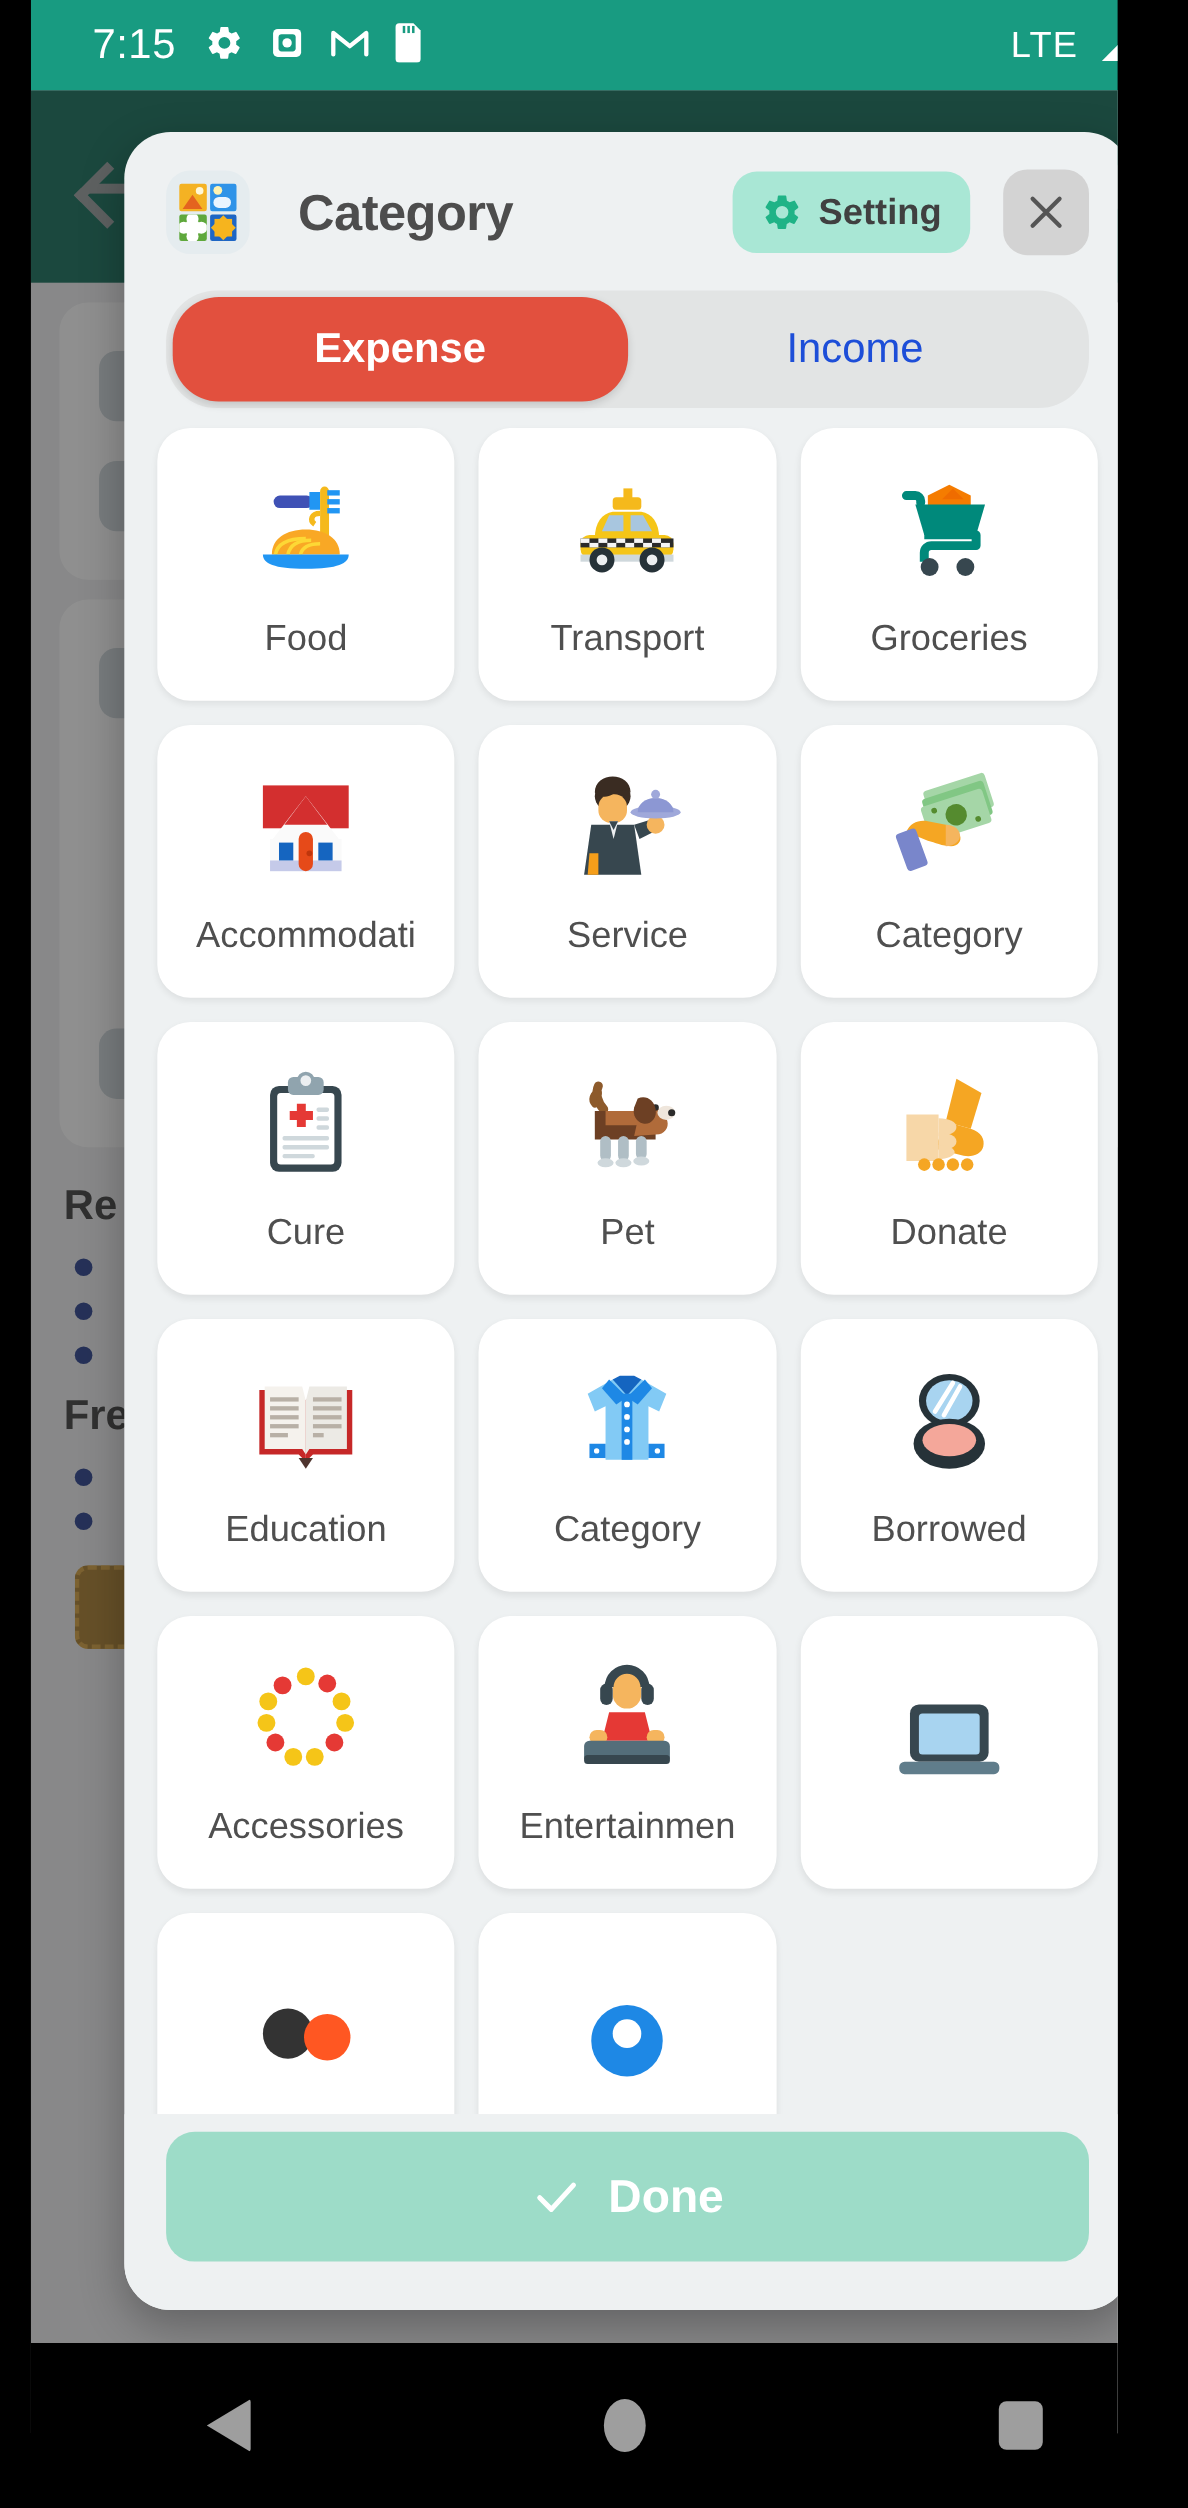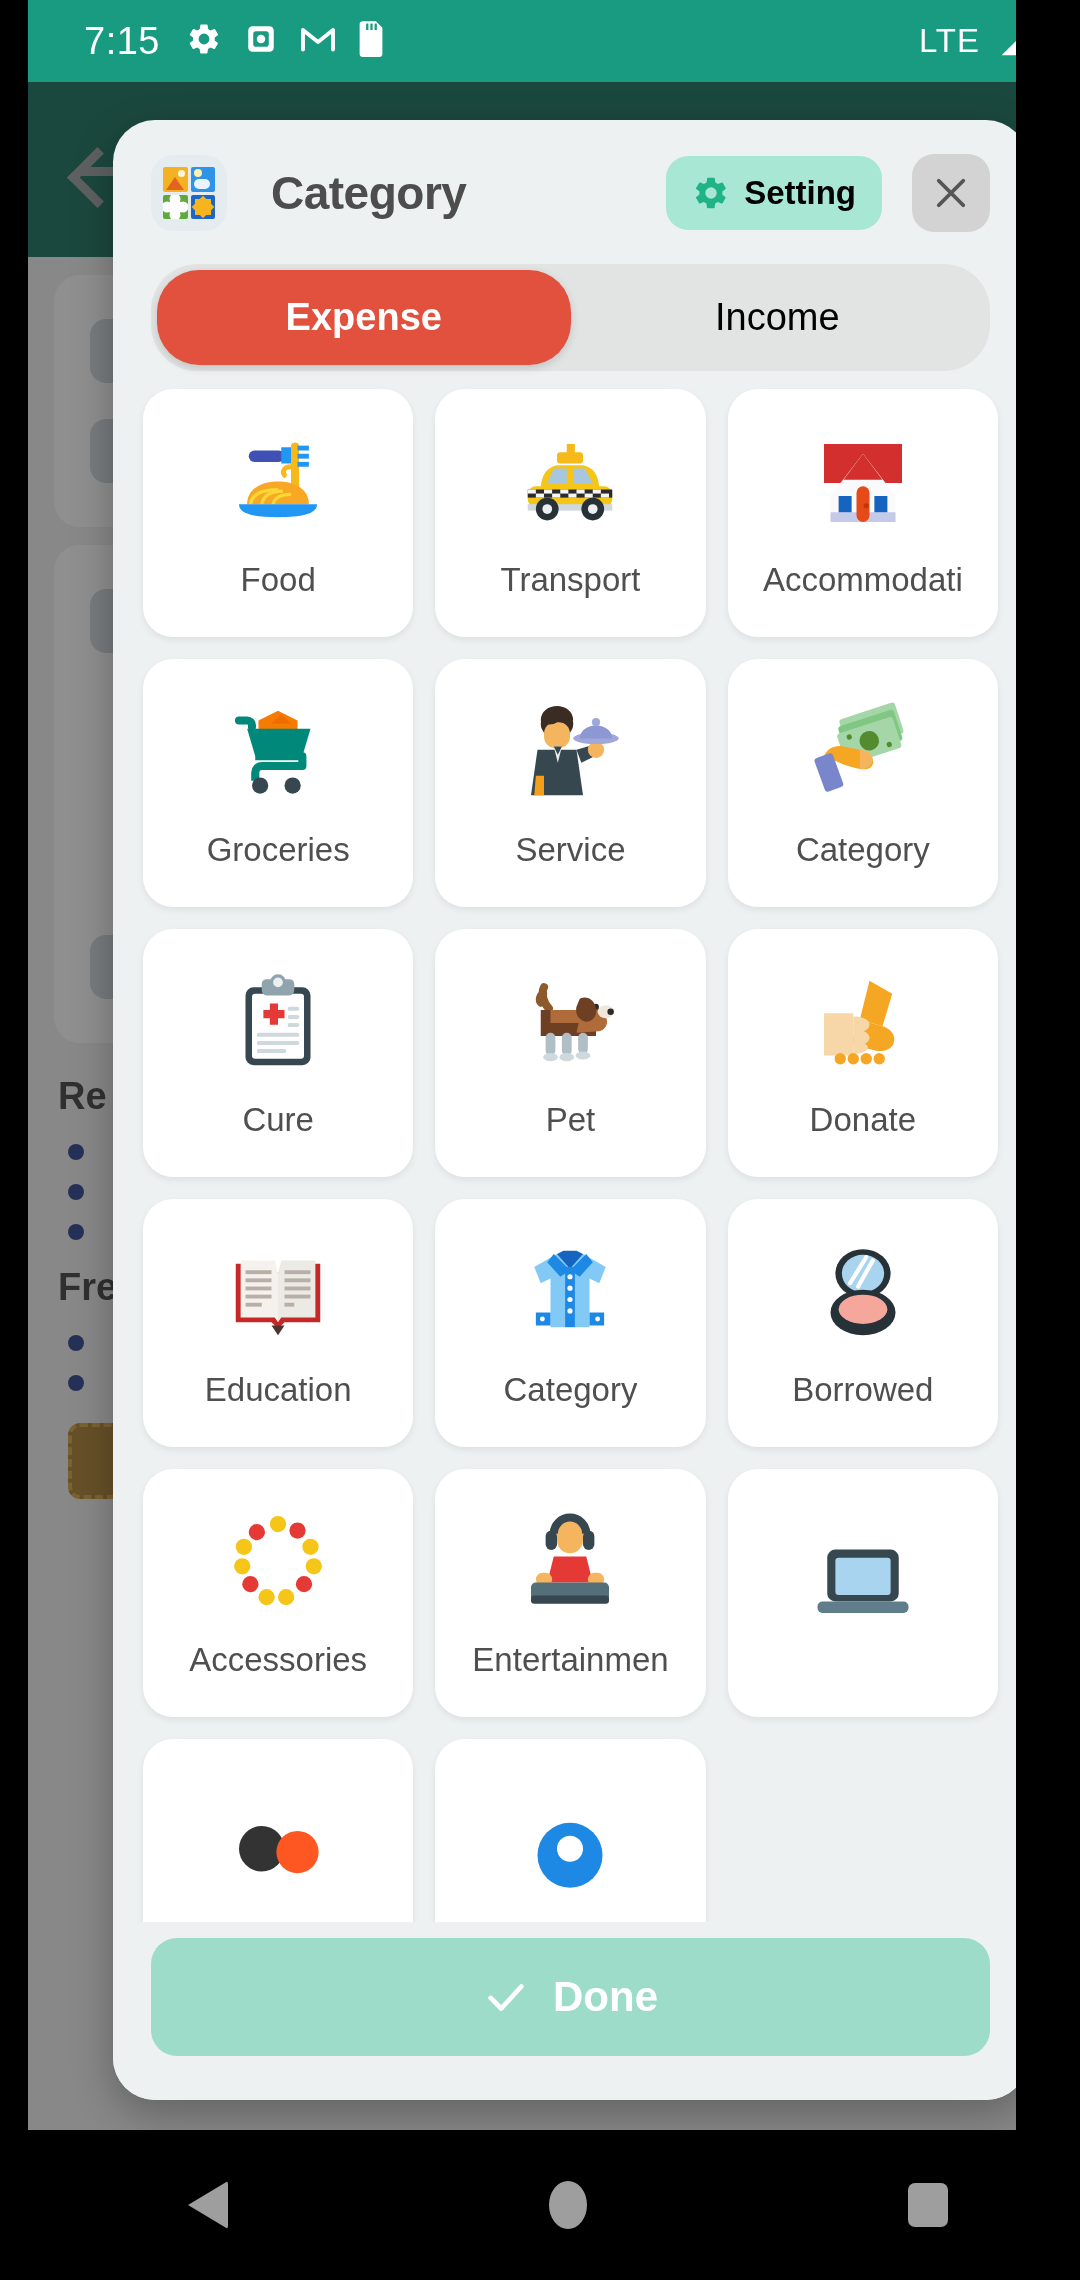--- a/index.html
+++ b/index.html
@@ -210,21 +210,21 @@
     padding: 18px 26px;
     flex: none;
     cursor: pointer;
   }
   #setting-btn .gear {
     width: 38px; height: 38px;
     position: relative; flex: none;
   }
   #setting-btn .gear svg { display: block; }
   #setting-label {
-    color: #000000; font-size: 33px; font-weight: bold;
+    color: #404040; font-size: 33px; font-weight: bold;
   }
   #close-btn {
     width: 78px; height: 78px;
     background: #d3d3d3;
     border-radius: 22px;
     margin-left: 16px;
     display: flex; align-items: center; justify-content: center;
     flex: none; cursor: pointer;
   }
   #close-btn svg { display: block; }
@@ -238,21 +238,21 @@
     padding: 6px;
     flex: none;
     justify-content: space-between;
   }
   .tab {
     flex: 1;
     text-align: center;
     padding: 26px 0;
     font-size: 38px;
     border-radius: 42px;
-    color: #000000;
+    color: #1d4ed8;
     cursor: pointer;
   }
   .tab.active {
     background: #e2503e;
     color: #ffffff;
     font-weight: bold;
     box-shadow: 0 3px 8px rgba(0,0,0,.14);
   }
 
   
@@ -521,46 +521,46 @@
                 <circle cx="18" cy="48" r="3" fill="#eceff1"></circle>
                 <circle cx="46" cy="48" r="7" fill="#263238"></circle>
                 <circle cx="46" cy="48" r="3" fill="#eceff1"></circle>
               </svg>
             </div>
             <div class="cat-label">Transport</div>
           </div>
           <div class="cat-card">
             <div class="cat-emoji">
               <svg width="104" height="104" viewBox="0 0 64 64">
+                <path d="M20 12 L32 6 L44 12 L44 18 L20 18 Z" fill="#f57c00"></path>
+                <path d="M28 14 L34 8 L40 14 Z" fill="#ef6c00"></path>
+                <path d="M8 12h5a3 3 0 0 1 3 3v1" stroke="#00897b" stroke-width="5" fill="none" stroke-linecap="round"></path>
+                <path d="M13 17h39l-5 17H18z" fill="#00897b"></path>
+                <path d="M18 34h29v6H22a4 4 0 0 0-4 4v5" stroke="#00897b" stroke-width="5" fill="none" stroke-linejoin="round"></path>
+                <circle cx="21" cy="52" r="5" fill="#37474f"></circle>
+                <circle cx="41" cy="52" r="5" fill="#37474f"></circle>
+              </svg>
+            </div>
+            <div class="cat-label">Groceries</div>
+          </div>
+          <div class="cat-card">
+            <div class="cat-emoji">
+              <svg width="104" height="104" viewBox="0 0 64 64">
                 <rect x="8" y="8" width="48" height="24" fill="#d32f2f"></rect>
                 <path d="M32 14 L52 40 H12 Z" fill="#fafafa"></path>
                 <path d="M32 14 L44 30 H20 Z" fill="#d32f2f"></path>
                 <rect x="12" y="38" width="40" height="16" fill="#fafafa"></rect>
                 <rect x="12" y="50" width="40" height="6" fill="#c5cae9"></rect>
                 <rect x="17" y="40" width="8" height="10" fill="#1565c0"></rect>
                 <rect x="39" y="40" width="8" height="10" fill="#1565c0"></rect>
                 <rect x="28" y="34" width="8" height="22" rx="4" fill="#e64a19"></rect>
                 <circle cx="34" cy="46" r="1.6" fill="#bf360c"></circle>
               </svg>
             </div>
             <div class="cat-label">Accommodati</div>
-          </div>
-          <div class="cat-card">
-            <div class="cat-emoji">
-              <svg width="104" height="104" viewBox="0 0 64 64">
-                <path d="M20 12 L32 6 L44 12 L44 18 L20 18 Z" fill="#f57c00"></path>
-                <path d="M28 14 L34 8 L40 14 Z" fill="#ef6c00"></path>
-                <path d="M8 12h5a3 3 0 0 1 3 3v1" stroke="#00897b" stroke-width="5" fill="none" stroke-linecap="round"></path>
-                <path d="M13 17h39l-5 17H18z" fill="#00897b"></path>
-                <path d="M18 34h29v6H22a4 4 0 0 0-4 4v5" stroke="#00897b" stroke-width="5" fill="none" stroke-linejoin="round"></path>
-                <circle cx="21" cy="52" r="5" fill="#37474f"></circle>
-                <circle cx="41" cy="52" r="5" fill="#37474f"></circle>
-              </svg>
-            </div>
-            <div class="cat-label">Groceries</div>
           </div>
           <div class="cat-card">
             <div class="cat-emoji">
               <svg width="104" height="104" viewBox="0 0 64 64">
                 <ellipse cx="24" cy="14" rx="10" ry="9" fill="#3a2c22"></ellipse>
                 <rect x="16" y="13" width="16" height="16" rx="7" fill="#f5b55e"></rect>
                 <path d="M14 12c0-6 5-9 10-9s10 3 10 9c-4-2-7-1-10 1s-7 2-10-1z" fill="#3a2c22"></path>
                 <path d="M12 30h24l4 28H8z" fill="#37474f"></path>
                 <path d="M22 28h5l-2.5 10z" fill="#eceff1"></path>
                 <path d="M22 28l2.5 5L27 28z" fill="#37474f"></path>

